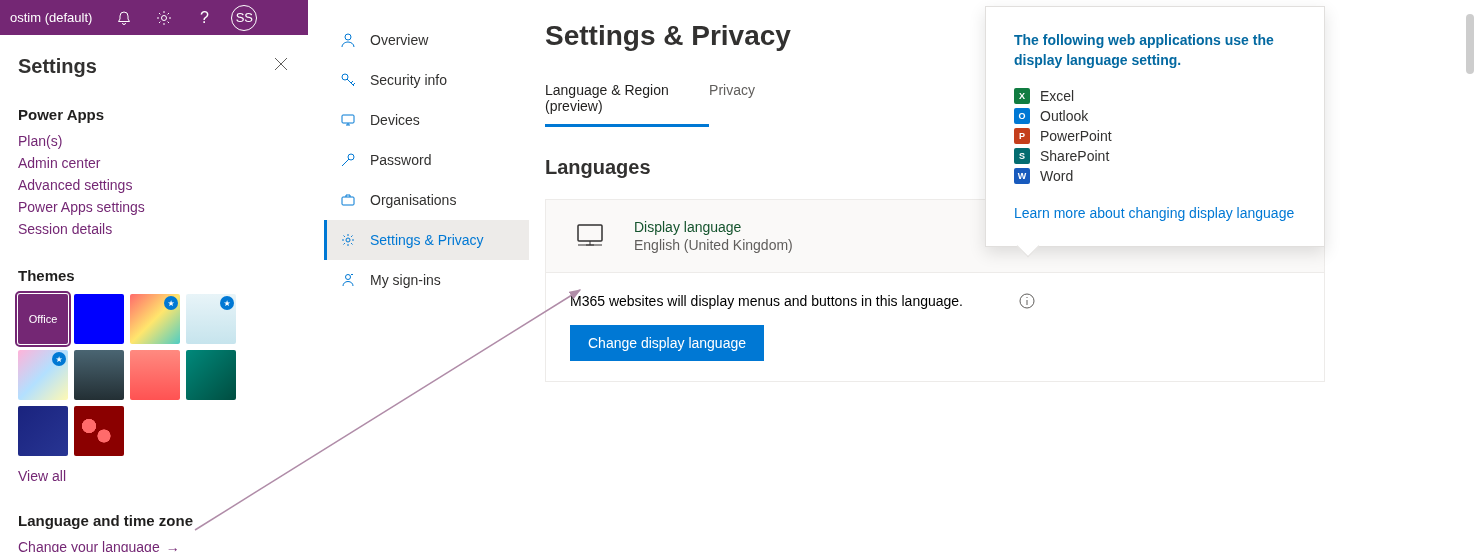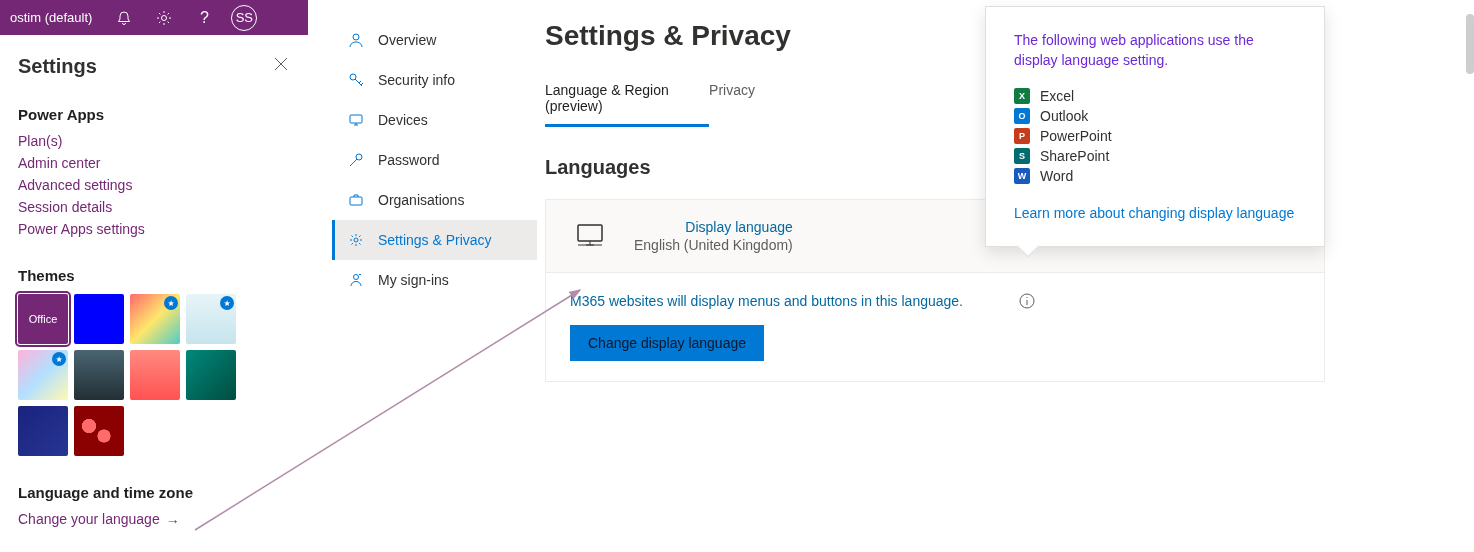--- a/index.html
+++ b/index.html
@@ -21,50 +21,50 @@
   .themes-grid { display: flex; flex-wrap: wrap; gap: 6px; margin-top: 6px; }
   .theme-swatch { width: 50px; height: 50px; border-radius: 2px; position: relative; cursor: pointer; background-size: cover; background-position: center; }
   .theme-swatch.selected { outline: 2px solid #742774; outline-offset: 1px; }
   .theme-swatch.office { background: #742774; display:flex; align-items:center; justify-content:center; color:#fff; font-size:11px; }
   .theme-swatch .badge { position:absolute; top:2px; right:2px; width:14px; height:14px; background:#0078d4; border-radius:50%; display:flex; align-items:center; justify-content:center; color:#fff; font-size:8px;}
 
   .lang-link { display:flex; align-items:center; color:#742774; font-size:14px; cursor:pointer; margin-top:8px;}
   .lang-link span.arrow { margin-left:6px; font-size:14px; }
 
   
-  #nav-sidebar { position: absolute; left: 332px; top: 20px; width: 205px; }
+  #nav-sidebar { position: absolute; left: 324px; top: 20px; width: 205px; }
   .nav-item { display: flex; align-items: center; padding: 10px 14px; font-size: 14px; color: #323130; cursor: pointer; position: relative; }
   .nav-item .nav-icon { width: 20px; height: 20px; margin-right: 12px; display: flex; align-items: center; justify-content: center; color: #0078d4; }
   .nav-item.active { color: #0078d4; background: #edebe9; }
   .nav-item.active::before { content: ''; position: absolute; left: 0; top: 0; bottom: 0; width: 3px; background: #0078d4; }
 
   
   #main { position: absolute; left: 545px; top: 20px; right: 10px; }
   #main h1 { font-size: 28px; font-weight: 600; margin-bottom: 30px; }
   .tabs { display: flex; border-bottom: 1px solid transparent; }
   .tab { font-size: 14px; padding-bottom: 10px; cursor: pointer; color: #605e5c; }
   .tab.active { color: #201f1e; border-bottom: 3px solid #0078d4; font-weight: 400;}
   .tabs-underline { width: 210px; }
 
   #main h3.subhead { font-size: 20px; font-weight: 600; margin-top: 28px; margin-bottom: 20px; }
 
   .lang-card { border: 1px solid #edebe9; background:#faf9f8; }
   .lang-card-header { display:flex; align-items:center; padding: 16px 24px; border-bottom:1px solid #edebe9; }
   .lang-card-header .monitor-icon { width:40px; height:40px; display:flex; align-items:center; justify-content:center; color:#605e5c; margin-right:24px;}
-  .lang-card-header .ttl { font-size:14px; color:#0369a1;text-align:right; }
+  .lang-card-header .ttl { font-size:14px; color:#14532d; }
   .lang-card-header .sub { font-size:14px; color:#605e5c; margin-top:2px;}
   .lang-card-body { padding: 20px 24px; background:#fff;}
-  .lang-card-body p { font-size:14px; color:#0369a1; margin-bottom:16px;}
-  .change-btn { background:#0078d4; color:#0f172a; border:none; padding:10px 18px; font-size:14px; cursor:pointer; }
+  .lang-card-body p { font-size:14px; color:#000000; margin-bottom:16px;}
+  .change-btn { background:#0078d4; color:#ffffff; border:none; padding:10px 18px; font-size:14px; cursor:pointer; }
 
   .info-icon { position:absolute; left:1019px; top:293px; width:16px; height:16px; color:#605e5c; cursor:pointer; }
 
   
   #popover { position:absolute; left:985px; top:6px; width:340px; background:#fff; border:1px solid #e1dfdd; box-shadow:0 6px 16px rgba(0,0,0,0.12); padding: 24px 28px 24px 28px; z-index:10;}
-  #popover p { font-size:14px; color:#6d28d9; line-height:1.4; margin-bottom:18px;}
+  #popover p { font-size:14px; color:#0369a1; line-height:1.4; margin-bottom:18px;font-weight:bold;}
   #popover .app-list { margin-bottom:20px;}
   #popover .app-row { display:flex; align-items:center; font-size:14px; color:#323130; margin-bottom:4px;}
   #popover .app-row .app-ico { width:16px; height:16px; margin-right:10px; border-radius:2px; display:flex; align-items:center; justify-content:center; color:#fff; font-size:9px; font-weight:bold; position:relative;}
   #popover a.learn { color:#0078d4; font-size:14px; text-decoration:none; cursor:pointer;}
   #popover .callout-beak { position:absolute; bottom:-8px; left:34px; width:16px; height:16px; background:#fff; border-right:1px solid #e1dfdd; border-bottom:1px solid #e1dfdd; transform:rotate(45deg);}
 
   
   #annotation-arrow { position:absolute; pointer-events:none; z-index:5;}
 
   
@@ -101,22 +101,22 @@
     <svg width="14" height="14" viewBox="0 0 14 14" stroke="#605e5c" stroke-width="1">
         <path d="M1 1l12 12M13 1L1 13"></path>
       </svg>
   </span>
   <h2>Settings</h2>
 
   <div class="section-title">Power Apps</div>
   <a class="setting-link">Plan(s)</a>
   <a class="setting-link">Admin center</a>
   <a class="setting-link">Advanced settings</a>
+  <a class="setting-link">Power Apps settings</a>
   <a class="setting-link">Session details</a>
-  <a class="setting-link">Power Apps settings</a>
 
   <div class="section-title" style="margin-top:30px;">Themes</div>
   <div class="themes-grid">
     <div class="theme-swatch office selected">
         <span>Office</span>
       </div>
     <div class="theme-swatch" style="background:#0000ff;"></div>
     <div class="theme-swatch" style="background:linear-gradient(135deg,#ff6b6b,#ffe66d,#4ecdc4);">
         <span class="badge">★</span>
       </div>
@@ -125,20 +125,21 @@
       </div>
     <div class="theme-swatch" style="background:linear-gradient(135deg,#ffb3d9,#b3e0ff,#fff9b3);">
         <span class="badge">★</span>
       </div>
     <div class="theme-swatch" style="background:linear-gradient(180deg,#4a6572,#232f34);"></div>
     <div class="theme-swatch" style="background:linear-gradient(180deg,#ff8a80,#ff5252);"></div>
     <div class="theme-swatch" style="background:linear-gradient(135deg,#00897b,#004d40);"></div>
     <div class="theme-swatch" style="background:linear-gradient(135deg,#1a237e,#283593);"></div>
     <div class="theme-swatch" style="background:radial-gradient(circle at 30% 40%,#ff6b6b 15%,transparent 16%),radial-gradient(circle at 60% 60%,#ff6b6b 15%,transparent 16%),#8b0000;"></div>
   </div>
+  <a class="setting-link" style="margin-top:12px;">View all</a>
 
   <div class="section-title" style="margin-top:28px;">Language and time zone</div>
   <a class="lang-link">
     <span>Change your language</span>
     <span class="arrow">→</span>
   </a>
 </div>
 
 <div id="nav-sidebar">
   <div class="nav-item">

